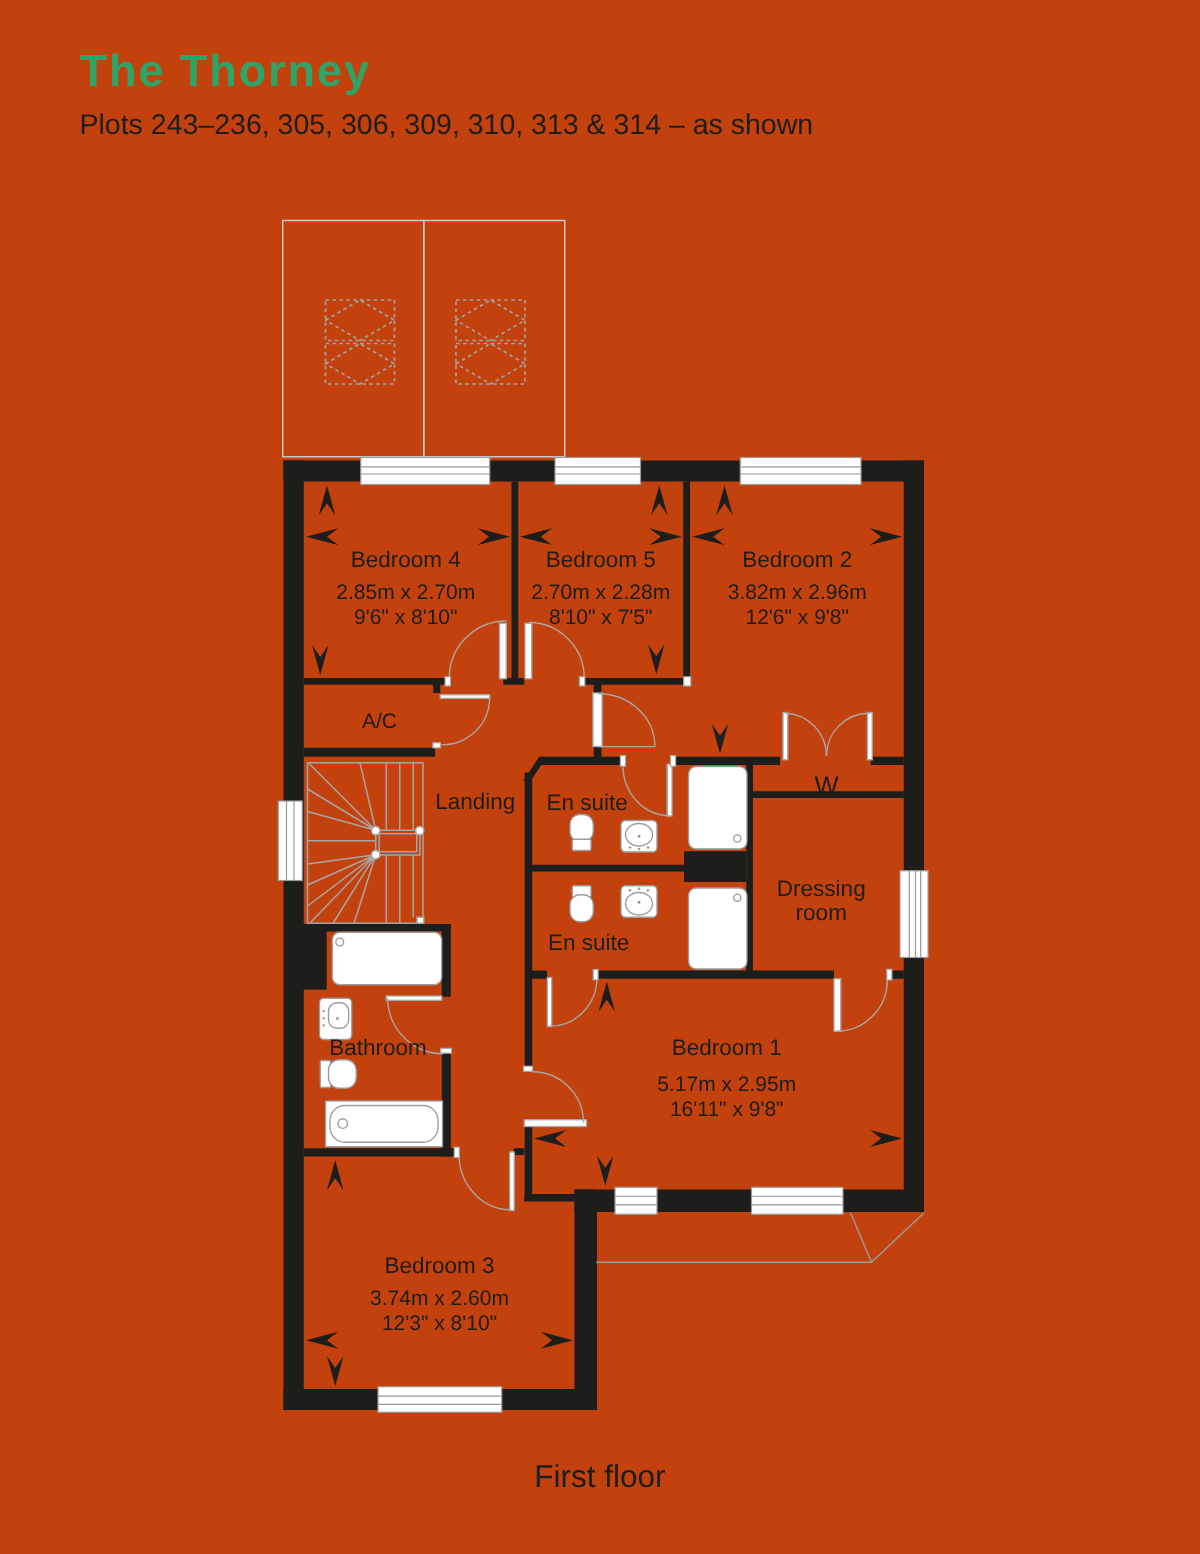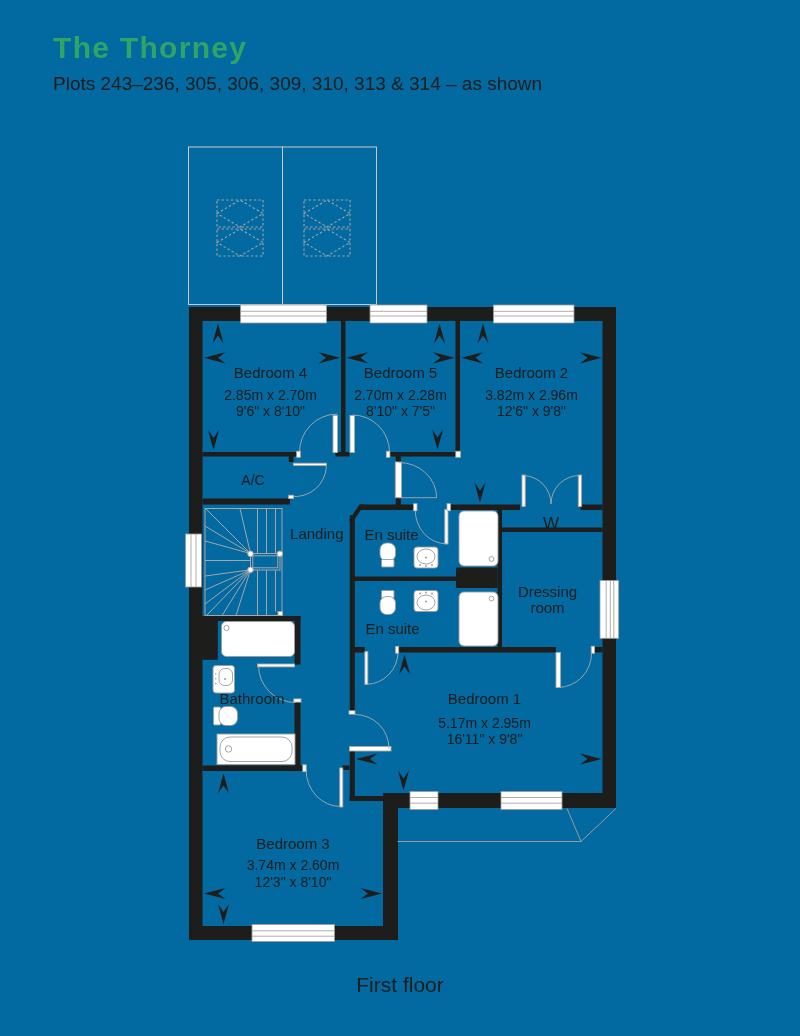--- a/index.html
+++ b/index.html
@@ -1,16 +1,16 @@
 <!DOCTYPE html>
 <html><head>
 <meta charset="utf-8">
 <style>
   html,body{margin:0;padding:0;background:#ffffff;}
-  .page{position:relative;width:800px;height:1036px;background:#0369a1;overflow:hidden;
+  .page{position:relative;width:800px;height:1036px;background:#c2410c;overflow:hidden;
         font-family:"Liberation Sans", sans-serif;}
   svg{position:absolute;left:0;top:0;}
   text{font-family:"Liberation Sans", sans-serif;}
 </style>
 </head>
 <body>
 <div class="page">
 <svg width="800" height="1036" viewBox="0 0 800 1036">
 
 <g>

